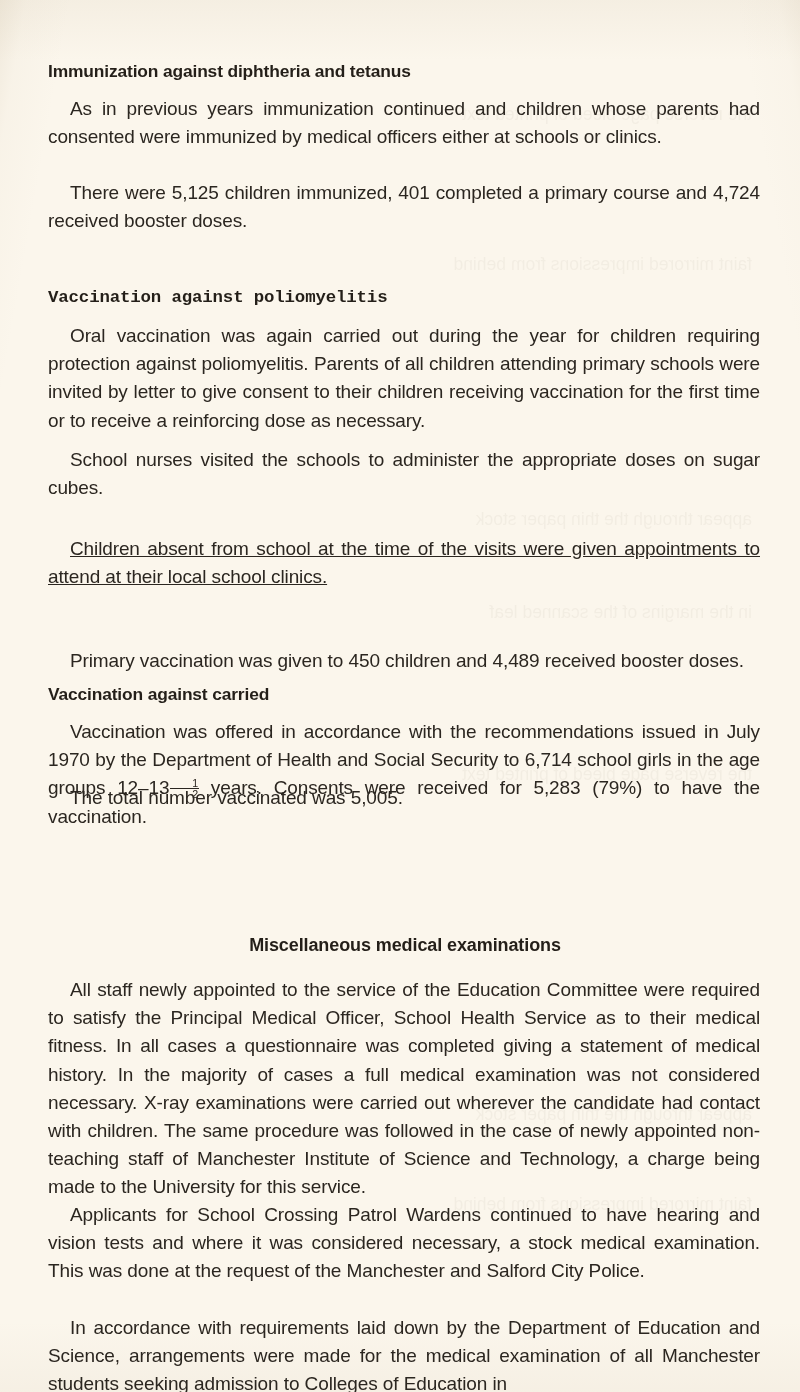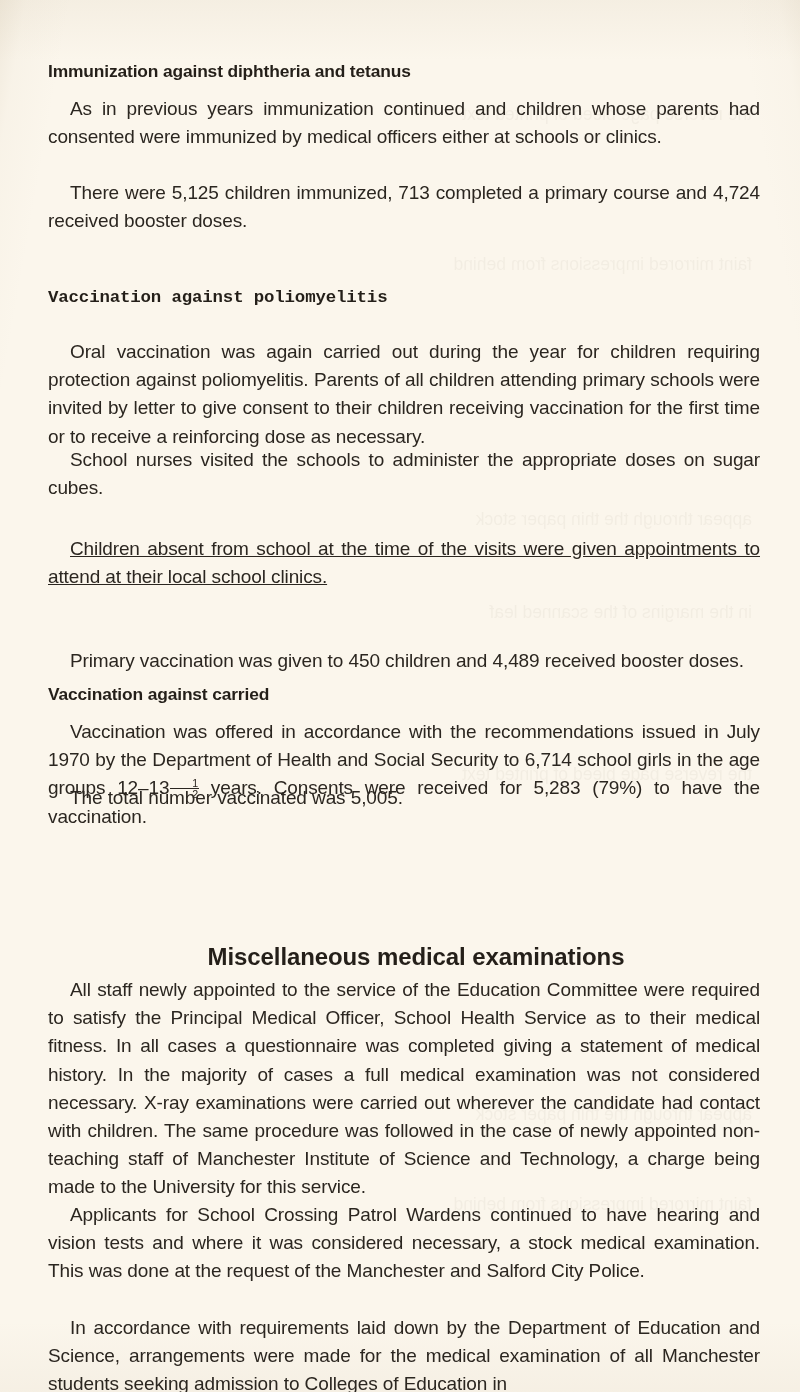--- a/index.html
+++ b/index.html
@@ -72,25 +72,25 @@
     font-size: 17.4px;
     font-weight: bold;
     letter-spacing: -0.15px;
     margin: 0;
     padding: 0;
     line-height: 22px;
     color: #241f19;
   }
 
   h1.major-heading {
-    font-size: 24px;
+    font-size: 18px;
     font-weight: bold;
     text-align: center;
     letter-spacing: -0.1px;
-    margin: 12px;
+    margin: 1px;
     padding: 0;
     line-height: 27px;
     color: #241f19;
   }
 
   p.body {
     font-size: 19px;
     line-height: 28.2px;
     margin: 0;
     padding: 0;
@@ -142,27 +142,27 @@
 </div>
 
 <div class="page">
   <div class="content">
 
     <section>
       <h2 class="section-heading blk" style="top:60px">Immunization against diphtheria and tetanus</h2>
 
       <p class="body blk" style="top:95px">As in previous years immunization continued and children whose parents had consented were immunized by medical officers either at schools or clinics.</p>
 
-      <p class="body blk" style="top: 179px;">There were 5,125 children immunized, 713 completed a primary course and 4,724 received booster doses.</p>
+      <p class="body blk" style="top: 179px;">There were 5,125 children immunized, 401 completed a primary course and 4,724 received booster doses.</p>
     </section>
 
     <section>
       <h2 class="section-heading blk" style="top: 287px; font-family: Liberation Mono, monospace;">Vaccination against poliomyelitis</h2>
 
-      <p class="body blk" style="top: 322px; margin-top: 16px;">Oral vaccination was again carried out during the year for children requiring protection against poliomyelitis. Parents of all children attending primary schools were invited by letter to give consent to their children receiving vaccination for the first time or to receive a reinforcing dose as necessary.</p>
+      <p class="body blk" style="top: 322px;">Oral vaccination was again carried out during the year for children requiring protection against poliomyelitis. Parents of all children attending primary schools were invited by letter to give consent to their children receiving vaccination for the first time or to receive a reinforcing dose as necessary.</p>
 
       <p class="body blk" style="top: 446px;">School nurses visited the schools to administer the appropriate doses on sugar cubes.</p>
 
       <p class="body blk" style="top: 535px; text-decoration: underline;">Children absent from school at the time of the visits were given appointments to attend at their local school clinics.</p>
 
       <p class="body blk" style="top: 603px; margin-top: 44px;">Primary vaccination was given to 450 children and 4,489 received booster doses.</p>
     </section>
 
     <section>
       <h2 class="section-heading blk" style="top: 683px;">Vaccination against carried</h2>

